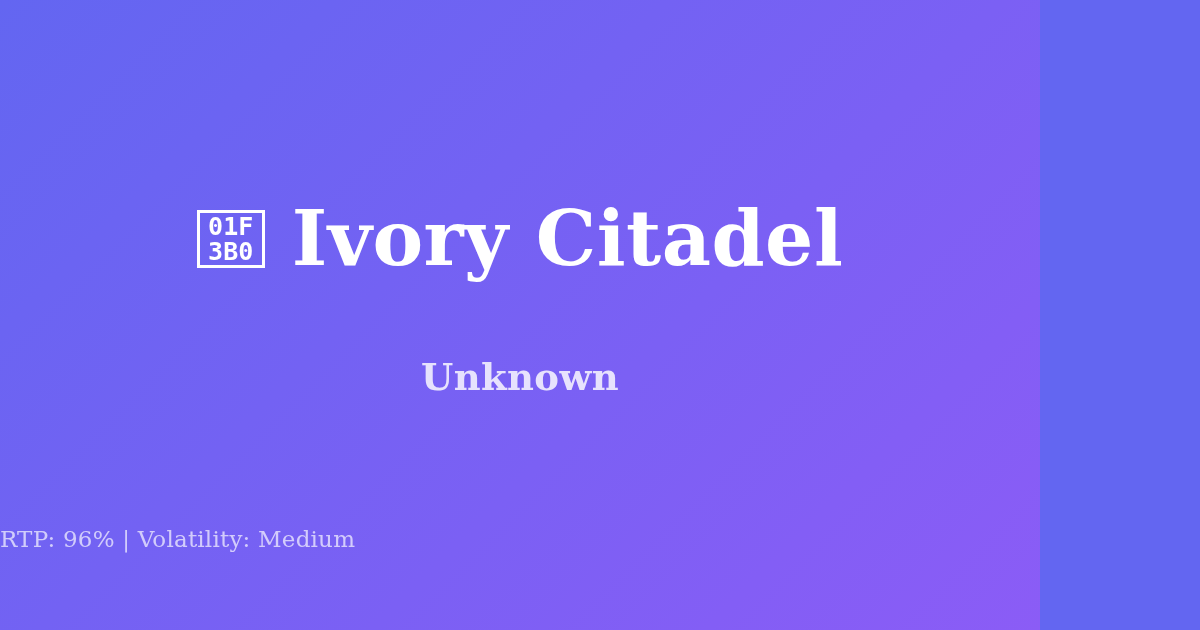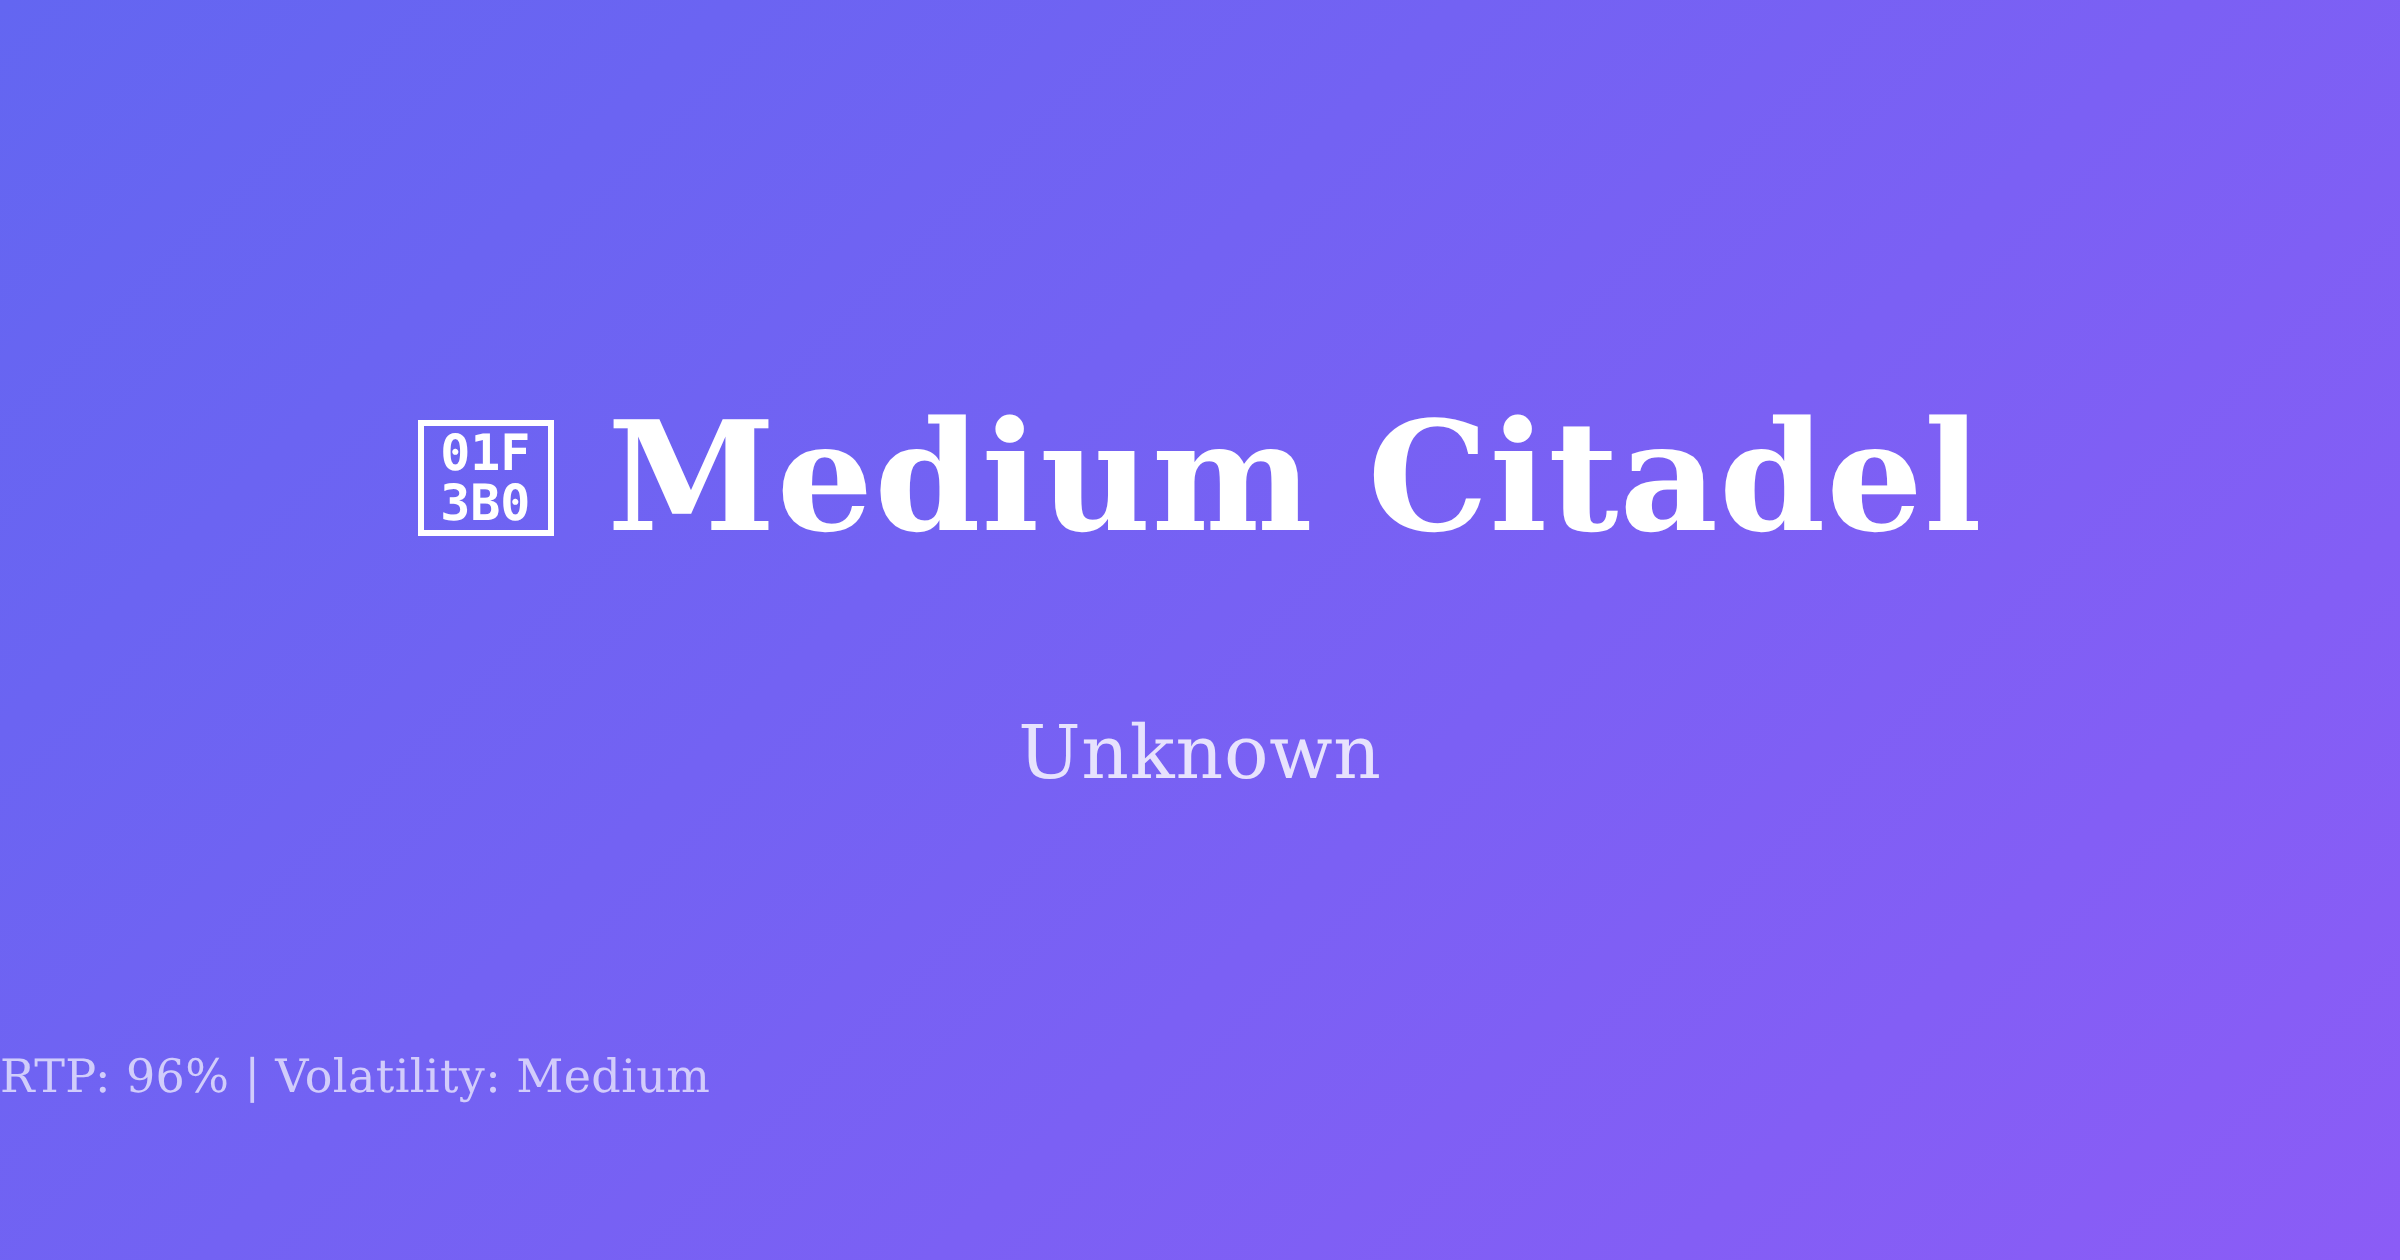--- a/index.html
+++ b/index.html
@@ -12,21 +12,21 @@
     width: 1200px;
     height: 630px;
     overflow: hidden;
     font-family: "DejaVu Serif", "Liberation Serif", serif;
     background: #6366F1;
   }
 
   #og-card {
     position: relative;
     box-sizing: border-box;
-    width: 1200px;
+    width: 1040px;
     height: 630px;
     display: flex;
     flex-direction: column;
     align-items: center;
     justify-content: center;
     background-image: linear-gradient(135deg, #6366F1 0%, #8B5CF6 100%);
     background-color: #6366F1;
     overflow: hidden;
   }
 
@@ -81,21 +81,21 @@
     font-weight: 700;
     font-size: 76px;
     line-height: 1.05;
     letter-spacing: 0.5px;
   }
 
   .subtitle {
     margin-top: 28px;
     color: rgba(255, 255, 255, 0.82);
     font-family: "DejaVu Serif", "Liberation Serif", serif;
-    font-weight: 400;
+    font-weight: 700;
     font-size: 37px;
     line-height: 1.1;
     letter-spacing: 0.4px;
   }
 
   
   .footer-meta {
     position: absolute;
     left: 0;
     right: 0;
@@ -117,21 +117,21 @@
 
   <div class="hero">
 
     <div class="title-row">
 
       <span class="tofu">
         <span class="tofu-row">01F</span>
         <span class="tofu-row">3B0</span>
       </span>
 
-      <h1 class="title-text">Medium Citadel</h1>
+      <h1 class="title-text">Ivory Citadel</h1>
 
     </div>
 
     <div class="subtitle">Unknown</div>
 
   </div>
 
   <div class="footer-meta">RTP: 96% | Volatility: Medium</div>
 
 </div>

